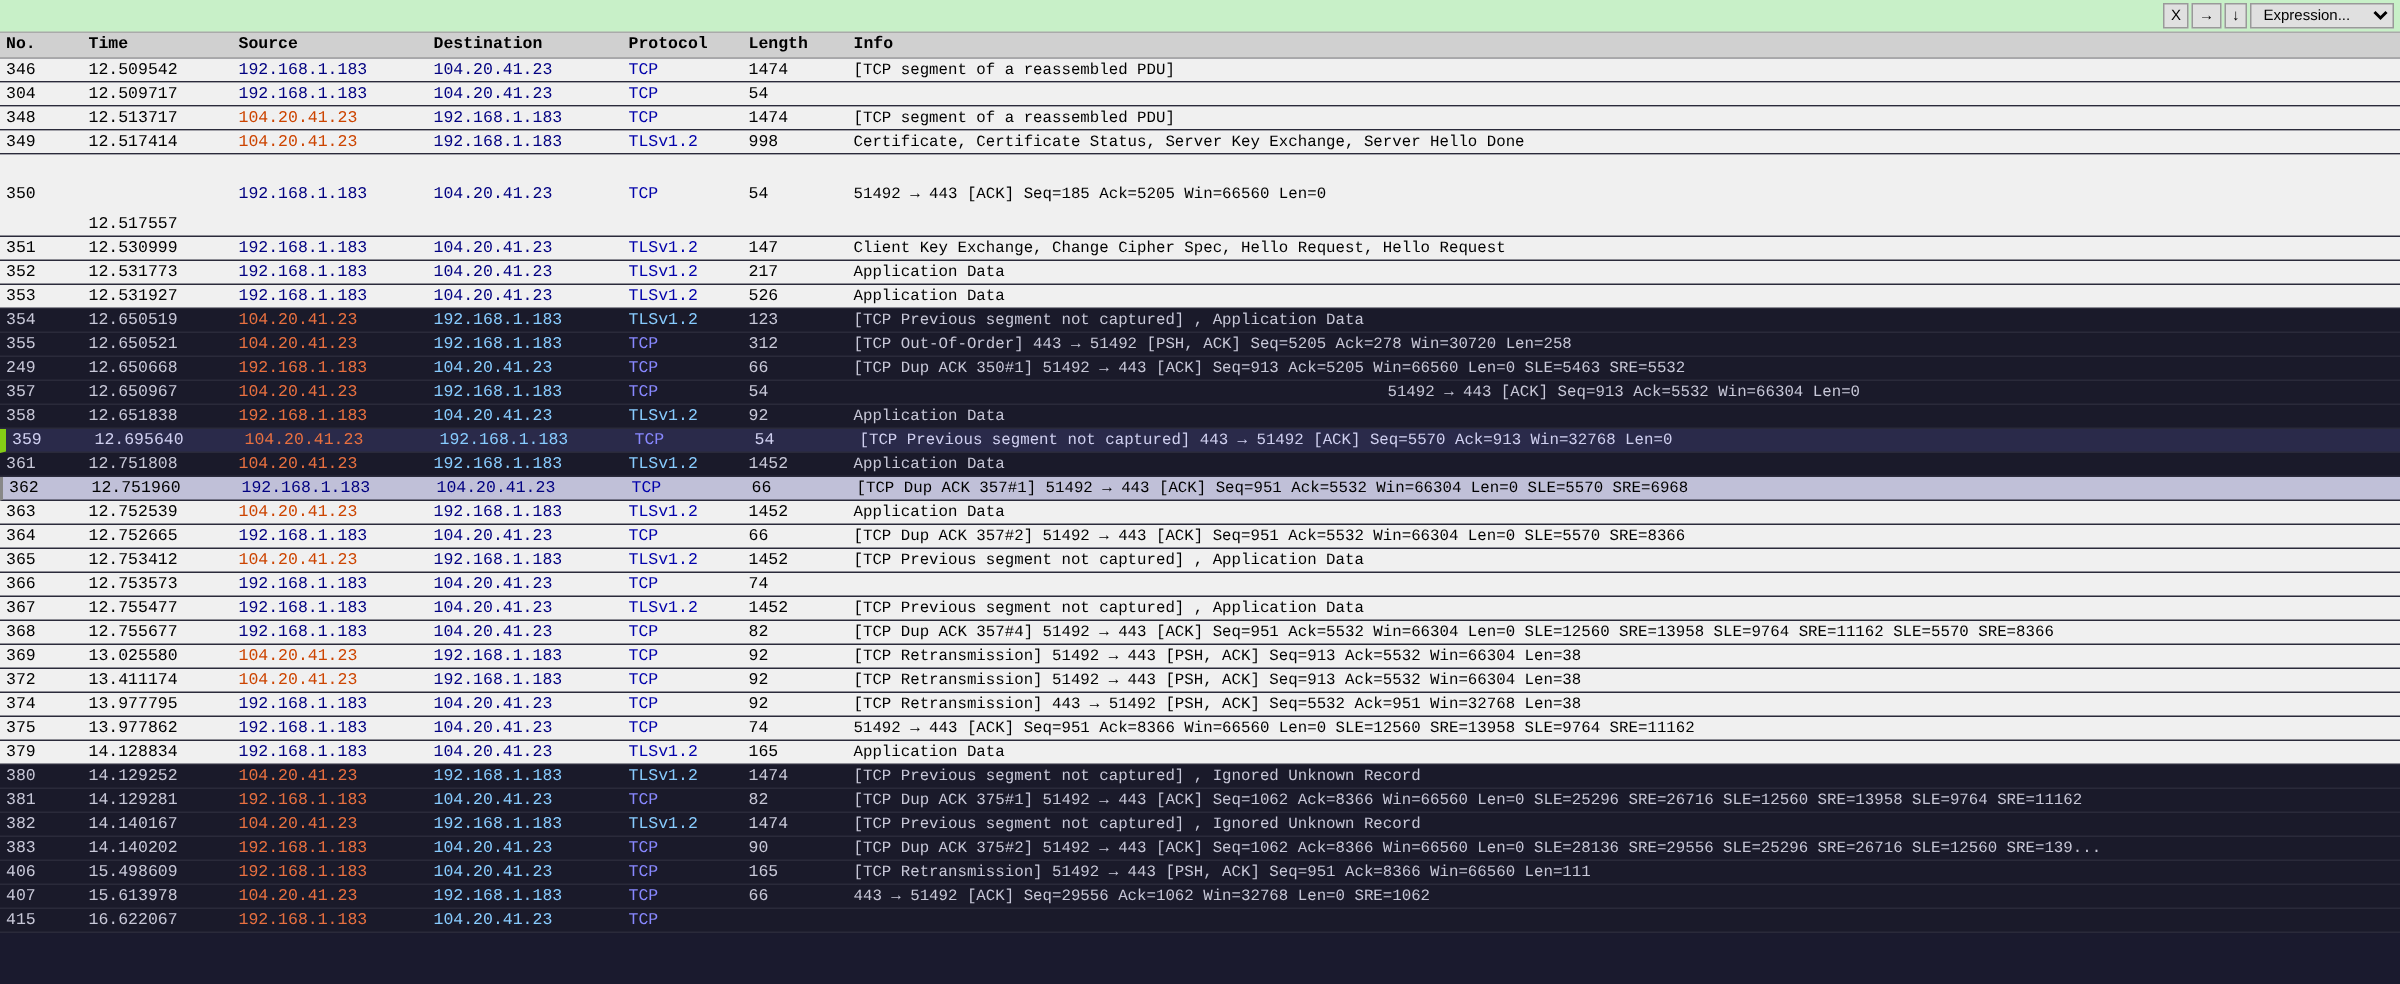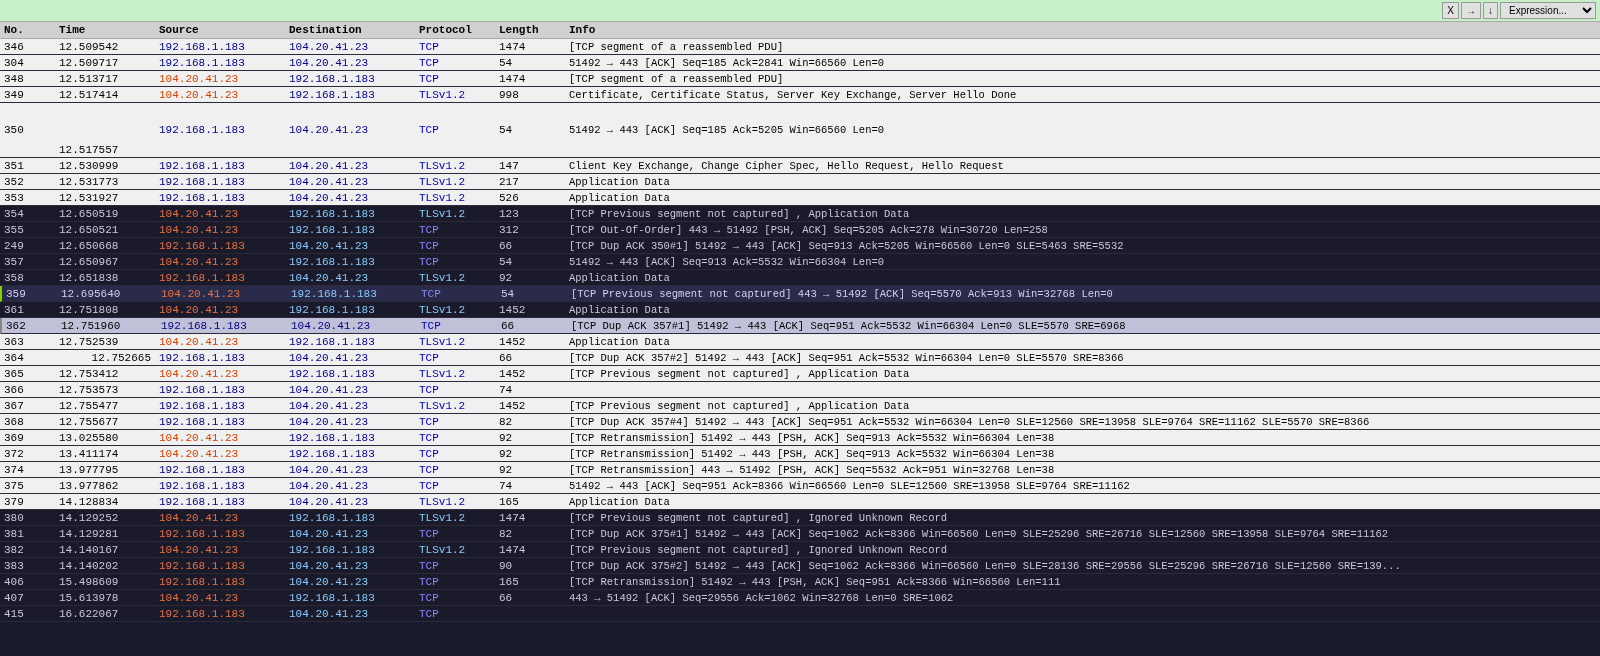--- a/index.html
+++ b/index.html
@@ -75,21 +75,21 @@
       background: #f0f0f0;
       color: #000;
     }
     .row.dark {
       background: #1a1a2a;
       color: #c8c8d8;
     }
     .row.selected-dark {
       background: #2a2a4a;
       color: #d0d0f0;
-      border-left: 2px solid #84cc16;
+      border-left: 4px solid #84cc16;
       font-family: Liberation Mono, monospace;
     }
     .row.selected-light {
       background: #c0c0d8;
       color: #000;
       border-left: 2px solid #888;
     }
     .info-text { font-size: 10.5px; }
   </style>
 </head>
@@ -127,21 +127,20 @@
     <span style="color:#000;">1474</span>
     <span class="info-text" style="color:#000;">[TCP segment of a reassembled PDU]</span>
   </div>
     <div class="row light">
     <span style="color:#000;">304</span>
     <span style="color:#000;">12.509717</span>
     <span style="color:#000080;">192.168.1.183</span>
     <span style="color:#000080;">104.20.41.23</span>
     <span style="color:#0000aa;">TCP</span>
     <span style="color:#000;">54</span>
-    <span class="info-text" style="color:#000;">51492 → 443 [ACK] Seq=185 Ack=2841 Win=66560 Len=0</span>
   </div>
     <div class="row light">
     <span style="color:#000;">348</span>
     <span style="color:#000;">12.513717</span>
     <span style="color:#cc4400;">104.20.41.23</span>
     <span style="color:#000080;">192.168.1.183</span>
     <span style="color:#0000aa;">TCP</span>
     <span style="color:#000;">1474</span>
     <span class="info-text" style="color:#000;">[TCP segment of a reassembled PDU]</span>
   </div>
@@ -217,21 +216,21 @@
     <span style="color:#c8c8d8;">66</span>
     <span class="info-text" style="color:#c8c8d8;">[TCP Dup ACK 350#1] 51492 → 443 [ACK] Seq=913 Ack=5205 Win=66560 Len=0 SLE=5463 SRE=5532</span>
   </div>
     <div class="row dark">
     <span style="color:#c8c8d8;">357</span>
     <span style="color:#c8c8d8;">12.650967</span>
     <span style="color:#e87040;">104.20.41.23</span>
     <span style="color:#88ccff;">192.168.1.183</span>
     <span style="color:#8888ff;">TCP</span>
     <span style="color:#c8c8d8;">54</span>
-    <span class="info-text" style="color:#c8c8d8;">51492 → 443 [ACK] Seq=913 Ack=5532 Win=66304 Len=0</span>
+    <span class="info-text" style="color:#c8c8d8;text-align:center;">51492 → 443 [ACK] Seq=913 Ack=5532 Win=66304 Len=0</span>
   </div>
     <div class="row dark">
     <span style="color:#c8c8d8;">358</span>
     <span style="color:#c8c8d8;">12.651838</span>
     <span style="color:#e87040;">192.168.1.183</span>
     <span style="color:#88ccff;">104.20.41.23</span>
     <span style="color:#88ccff;">TLSv1.2</span>
     <span style="color:#c8c8d8;">92</span>
     <span class="info-text" style="color:#c8c8d8;">Application Data</span>
   </div>
@@ -266,21 +265,21 @@
     <span style="color:#000;">363</span>
     <span style="color:#000;">12.752539</span>
     <span style="color:#cc4400;">104.20.41.23</span>
     <span style="color:#000080;">192.168.1.183</span>
     <span style="color:#0000aa;">TLSv1.2</span>
     <span style="color:#000;">1452</span>
     <span class="info-text" style="color:#000;">Application Data</span>
   </div>
     <div class="row light">
     <span style="color:#000;">364</span>
-    <span style="color:#000;text-align:right;">12.752665</span>
+    <span style="color:#000;">12.752665</span>
     <span style="color:#000080;">192.168.1.183</span>
     <span style="color:#000080;">104.20.41.23</span>
     <span style="color:#0000aa;">TCP</span>
     <span style="color:#000;">66</span>
     <span class="info-text" style="color:#000;">[TCP Dup ACK 357#2] 51492 → 443 [ACK] Seq=951 Ack=5532 Win=66304 Len=0 SLE=5570 SRE=8366</span>
   </div>
     <div class="row light">
     <span style="color:#000;">365</span>
     <span style="color:#000;">12.753412</span>
     <span style="color:#cc4400;">104.20.41.23</span>

